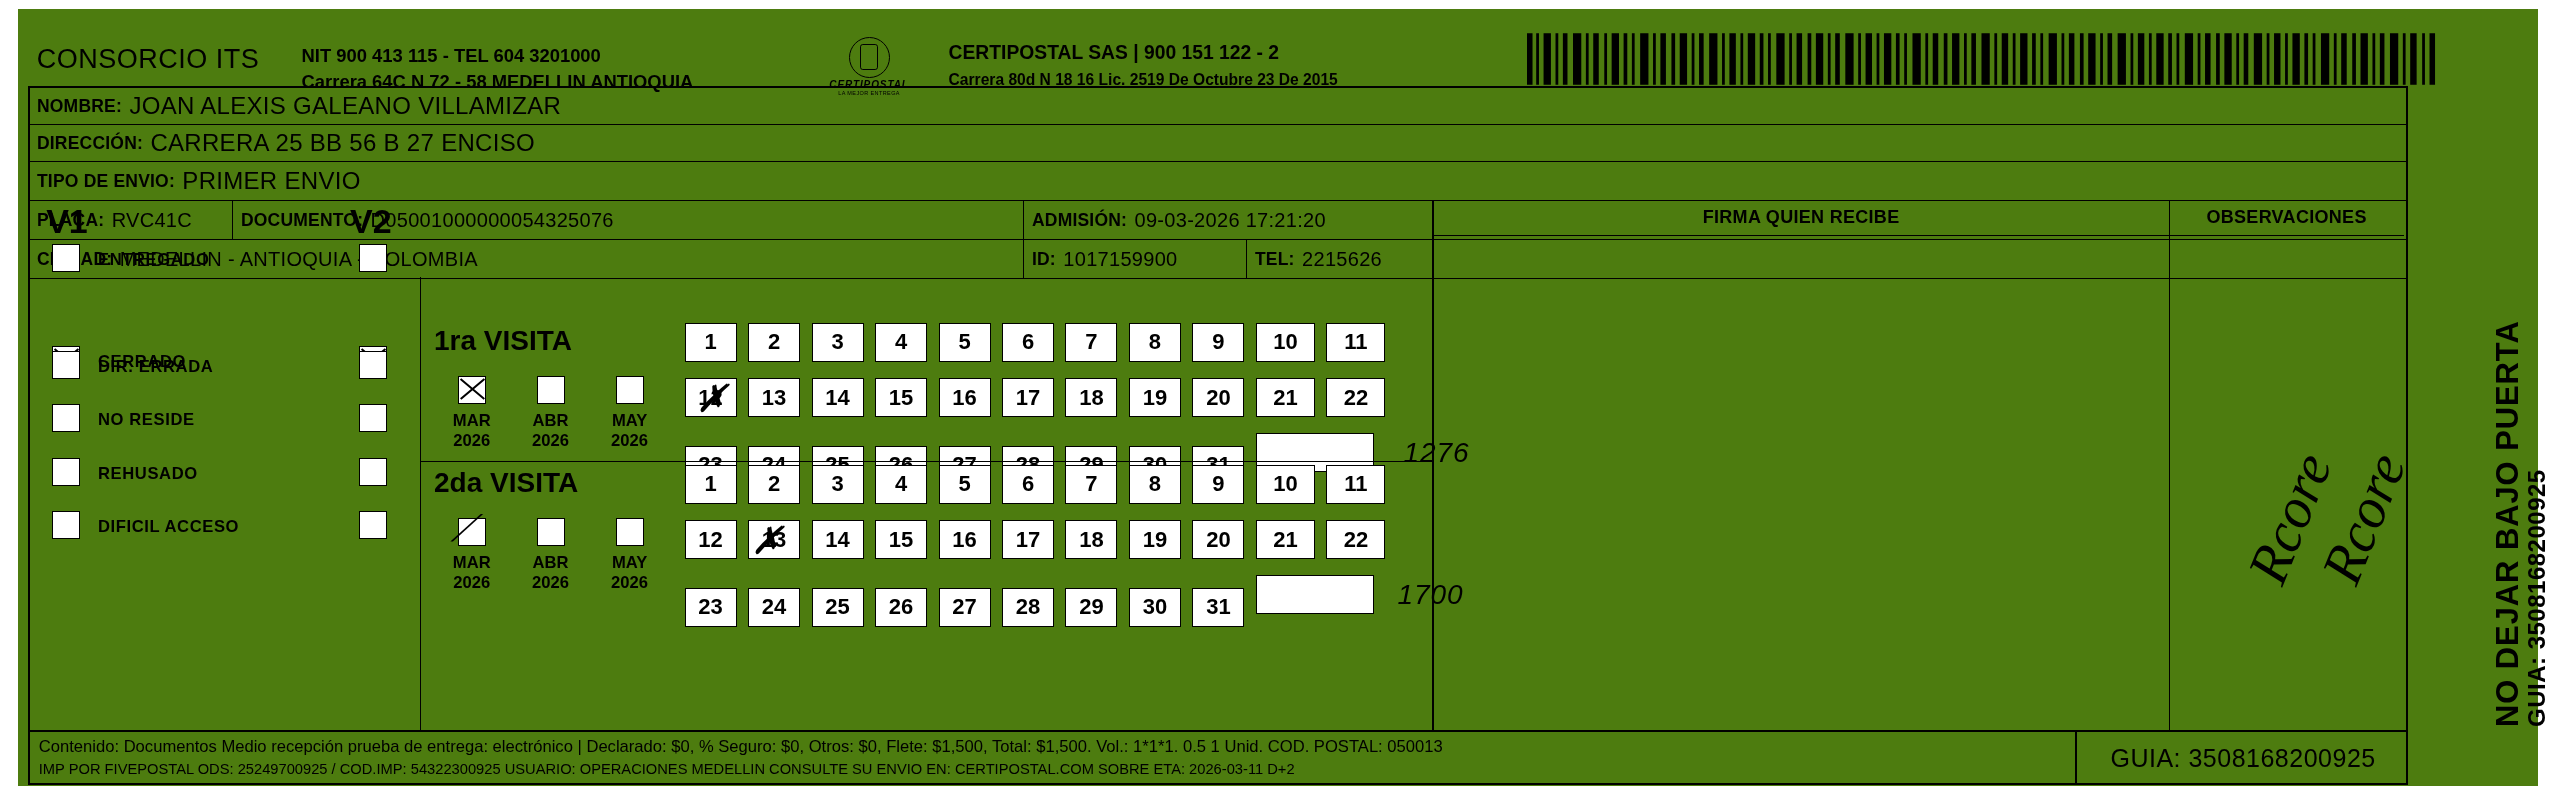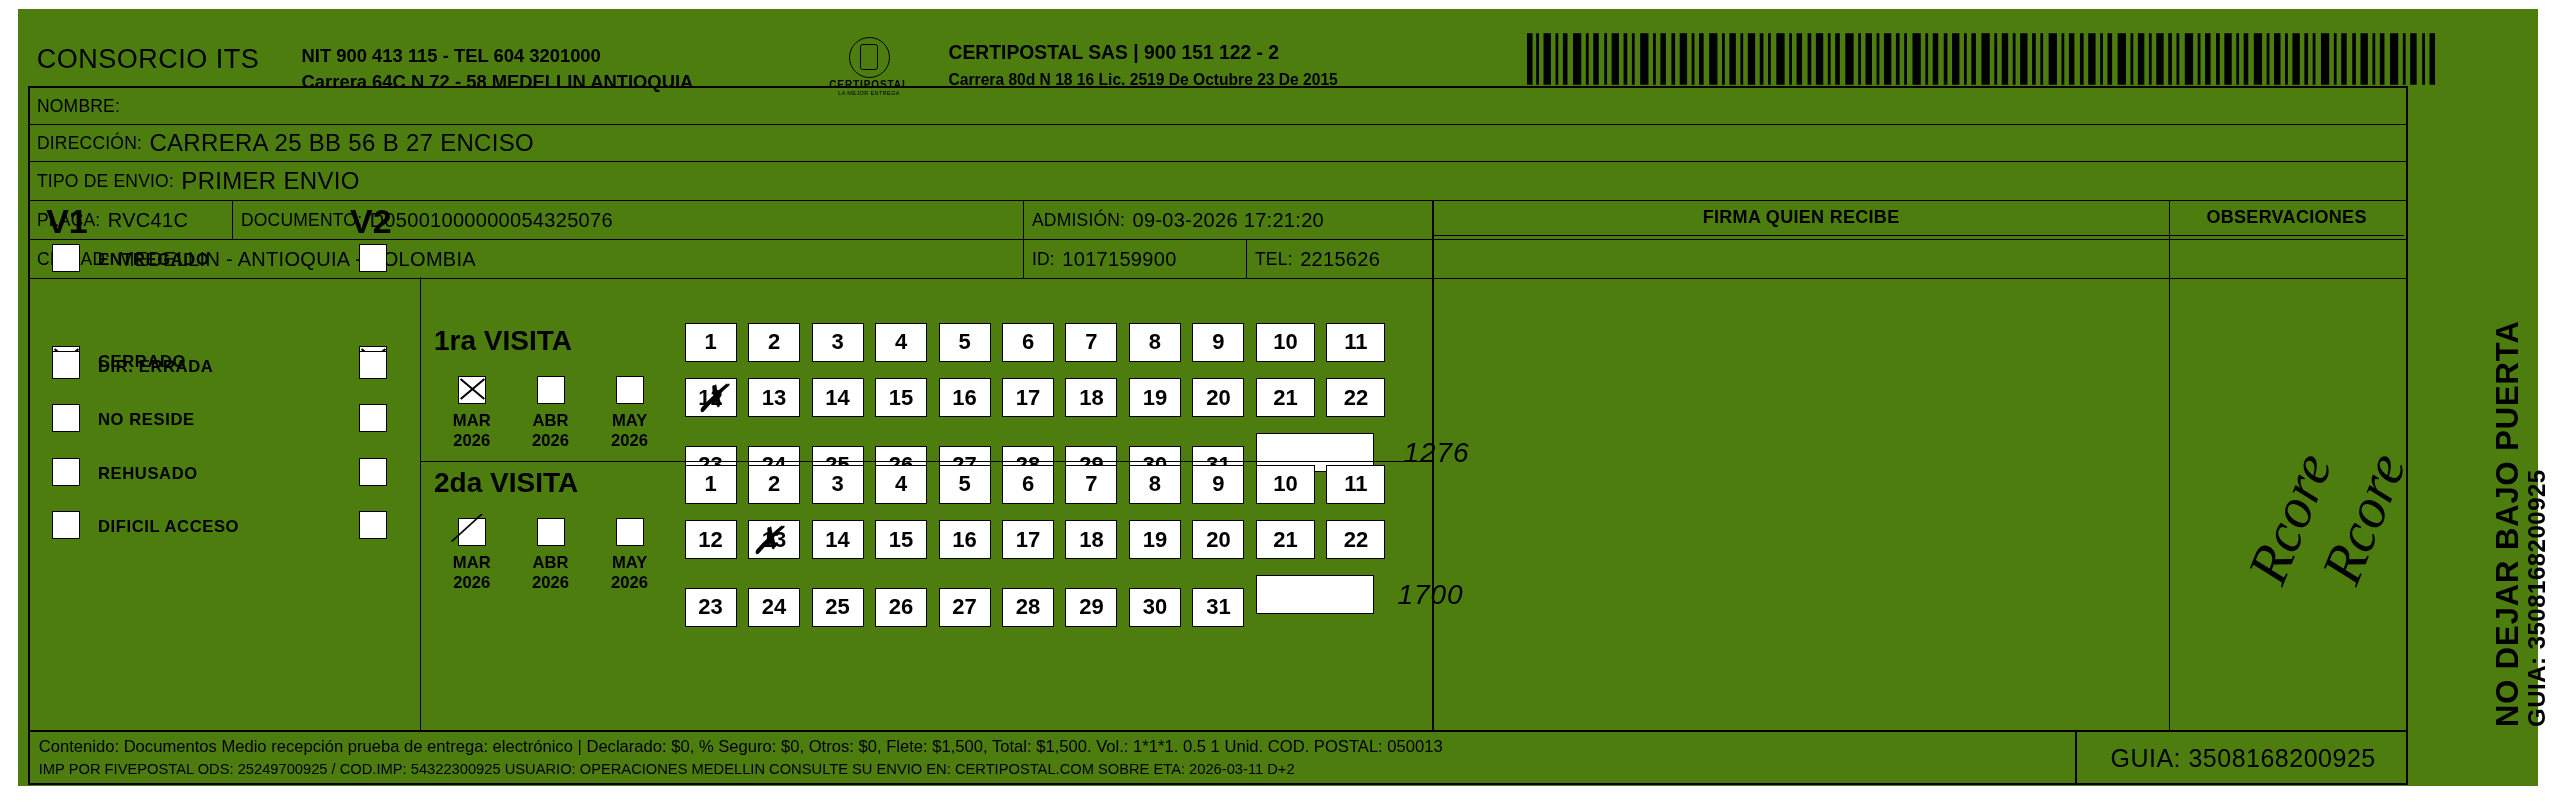--- a/index.html
+++ b/index.html
@@ -73,20 +73,21 @@
     width: 16.6px;
     height: 24px;
     border: 1.8px solid #000;
     border-radius: 2.8px;
   }
   .logo-text {
     font-size: 10px;
     font-weight: bold;
     letter-spacing: 0.9px;
     margin-top: 1.8px;
+    font-style: italic;
   }
   .logo-sub {
     font-size: 5.5px;
     letter-spacing: 0.4px;
   }
   .certi-block {
     position: absolute;
     left: 921px;
     top: 24px;
     line-height: 1.5;
@@ -117,21 +118,21 @@
     border: 2.8px solid #000;
     box-sizing: border-box;
   }
   .row {
     position: relative;
     box-sizing: border-box;
     border-bottom: 1.8px solid #000;
   }
   .lbl {
     font-size: 17.5px;
-    font-weight: normal;
+    font-weight: bold;
     letter-spacing: 0.2px;
   }
   .val {
     font-size: 24px;
     letter-spacing: 0.3px;
   }
   .val-sm {
     font-size: 20px;
   }
   .cellpad {
@@ -471,20 +472,21 @@
           <rect x="981" y="0" width="6" height="56" fill="#000"></rect>
         </svg>
       </div>
     </div>
 
     <div class="frame">
 
       <div class="row r-nombre">
         <div class="cellpad">
           <span class="lbl">NOMBRE:</span>
+          <span class="val">JOAN ALEXIS GALEANO VILLAMIZAR</span>
         </div>
       </div>
 
       <div class="row r-direccion">
         <div class="cellpad">
           <span class="lbl">DIRECCIÓN:</span>
           <span class="val">CARRERA 25 BB 56 B 27 ENCISO</span>
         </div>
       </div>
 

